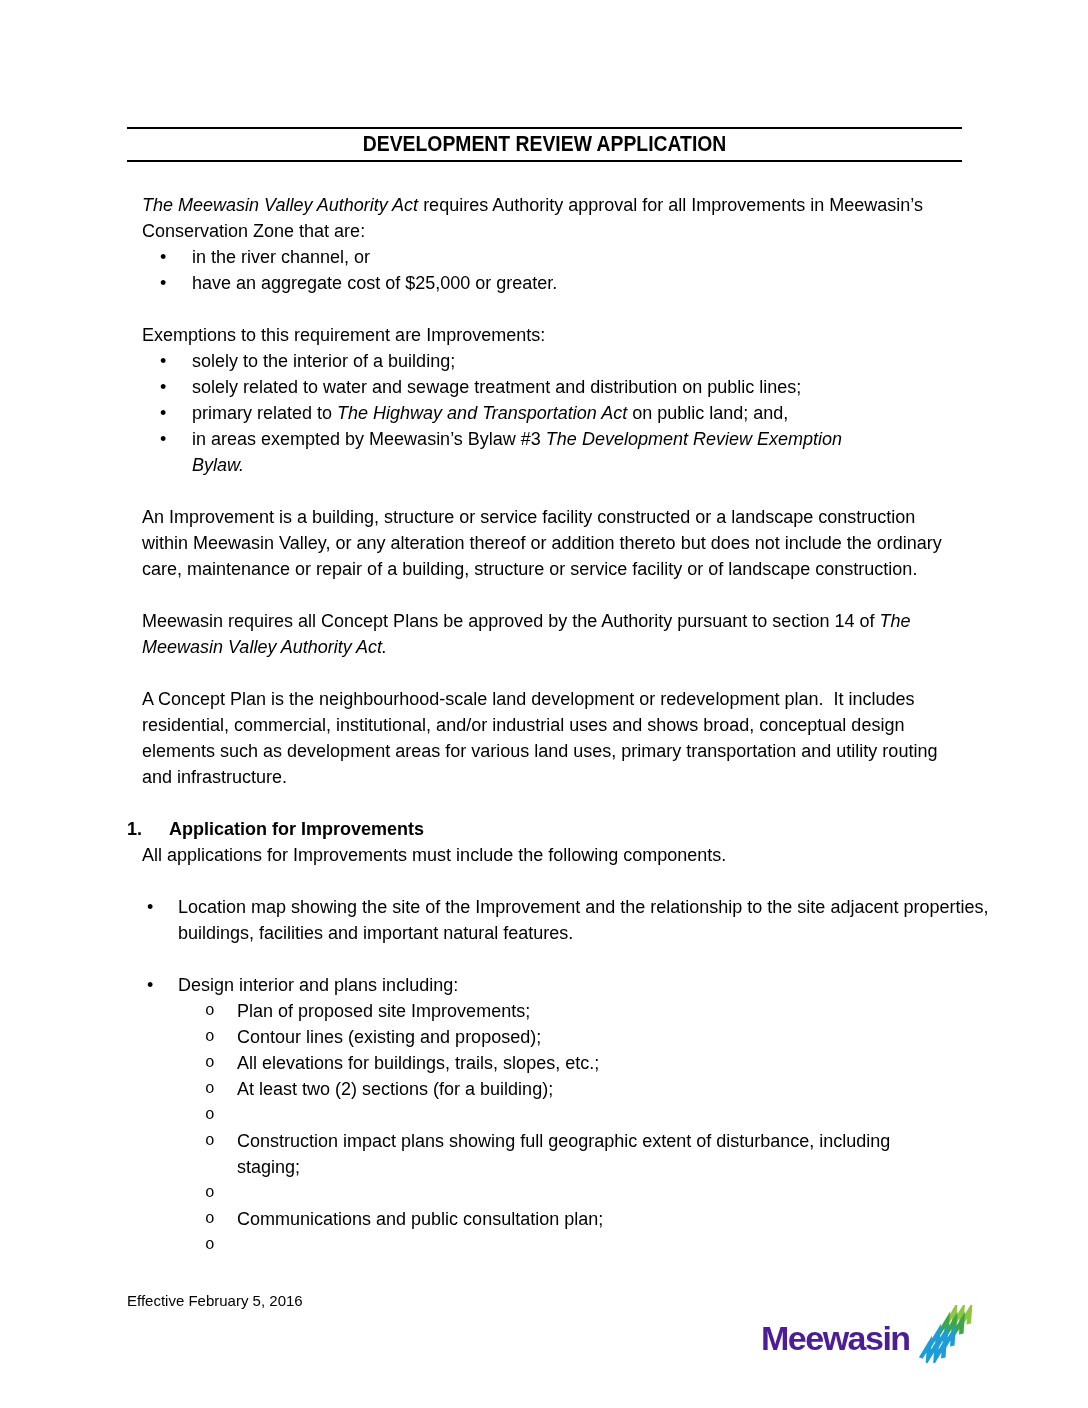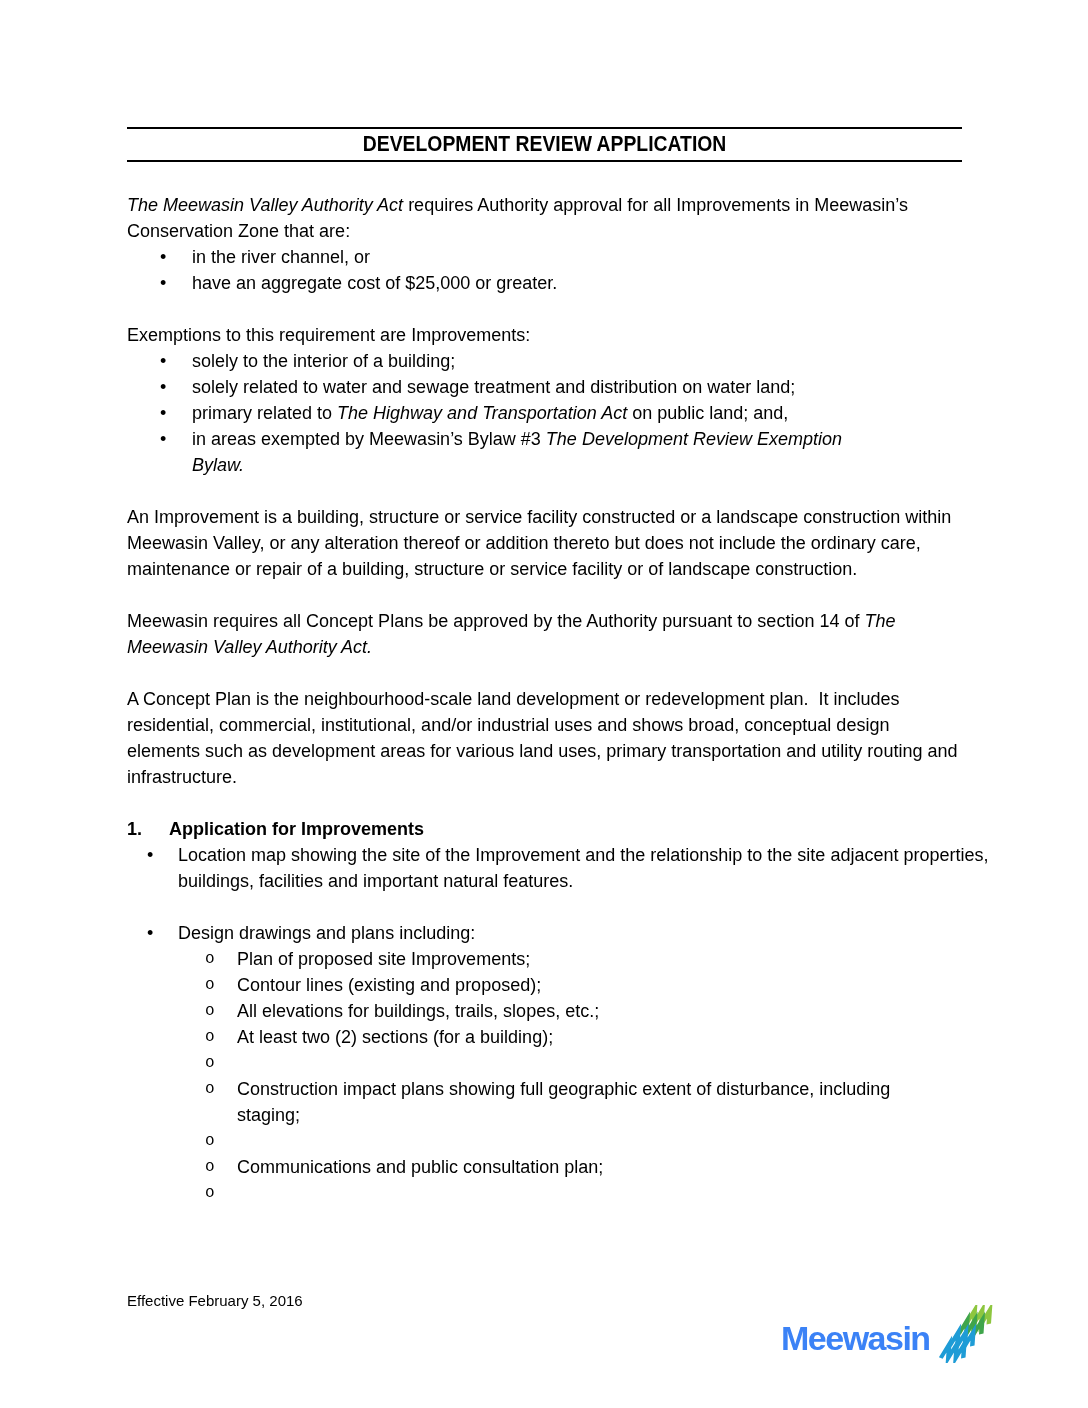--- a/index.html
+++ b/index.html
@@ -30,21 +30,21 @@
     line-height: 24px;
     transform: scaleX(0.88);
     transform-origin: center;
     white-space: nowrap;
   }
   p, .li, .heading {
     font-size: 18px;
     line-height: 26px;
     margin: 0;
   }
-  p { white-space: pre-wrap; }
+  p { white-space: pre-wrap; margin-left: 15px; }
   .mb26 { margin-bottom: 26px; }
   .mb0  { margin-bottom: 0; }
   .li { display: flex; }
   .li .t { white-space: pre-wrap; flex: 1 1 auto; }
   
   .li.l1 .m { flex: none; box-sizing: border-box; padding-left: 33px; width: 65px; }
   
   .li.l2 .m { flex: none; box-sizing: border-box; padding-left: 20px; width: 51px; }
   
   .li.l3 .m { flex: none; box-sizing: border-box; padding-left: 78px; width: 110px; font-family: "Liberation Mono", monospace; font-size: 16px; }
@@ -58,26 +58,25 @@
     font-size: 15px;
     line-height: 20px;
   }
   .logo {
     position: absolute;
     left: 634px; top: 1178px;
     display: flex;
     align-items: flex-end;
   }
   .logo-text {
-    color: #3b82f6;
+    color: #4c1d95;
     font-weight: bold;
     font-size: 34px;
     line-height: 34px;
     letter-spacing: -1.5px;
-    margin-left: 20px;
   }
   .logo-mark { margin-left: 2px; margin-bottom: -8px; }
 </style>
 </head>
 <body>
 
 <div class="page">
 
   <div class="title-block">
     <div class="title">DEVELOPMENT REVIEW APPLICATION</div>
@@ -98,21 +97,21 @@
 
   <p class="mb0">Exemptions to this requirement are Improvements:</p>
 
   <div class="mb26">
     <div class="li l1">
       <span class="m">•</span>
       <span class="t"><span>solely to the interior of a building;</span></span>
     </div>
     <div class="li l1">
       <span class="m">•</span>
-      <span class="t"><span>solely related to water and sewage treatment and distribution on water land;</span></span>
+      <span class="t"><span>solely related to water and sewage treatment and distribution on public lines;</span></span>
     </div>
     <div class="li l1">
       <span class="m">•</span>
       <span class="t"><span>primary related to </span><span class="italic">The Highway and Transportation Act</span><span> on public land; and,</span></span>
     </div>
     <div class="li l1">
       <span class="m">•</span>
       <span class="t"><span>in areas exempted by Meewasin’s Bylaw #3 </span><span class="italic">The Development Review Exemption
 Bylaw.</span></span>
     </div>
@@ -121,29 +120,30 @@
   <p class="mb26">An Improvement is a building, structure or service facility constructed or a landscape construction within Meewasin Valley, or any alteration thereof or addition thereto but does not include the ordinary care, maintenance or repair of a building, structure or service facility or of landscape construction.</p>
 
   <p class="mb26"><span>Meewasin requires all Concept Plans be approved by the Authority pursuant to section 14 of </span><span class="italic">The Meewasin Valley Authority Act.</span></p>
 
   <p class="mb26">A Concept Plan is the neighbourhood-scale land development or redevelopment plan.  It includes residential, commercial, institutional, and/or industrial uses and shows broad, conceptual design elements such as development areas for various land uses, primary transportation and utility routing and infrastructure.</p>
 
   <div class="heading">
     <span class="num">1.</span>
     <span>Application for Improvements</span>
   </div>
+  <p class="mb26">All applications for Improvements must include the following components.</p>
 
   <div class="li l2 mb26 xw">
     <span class="m">•</span>
     <span class="t">Location map showing the site of the Improvement and the relationship to the site adjacent properties, buildings, facilities and important natural features.</span>
   </div>
 
   <div class="li l2">
     <span class="m">•</span>
-    <span class="t">Design drawings and plans including:</span>
+    <span class="t">Design interior and plans including:</span>
   </div>
 
   <div>
     <div class="li l3">
       <span class="m">o</span>
       <span class="t">Plan of proposed site Improvements;</span>
     </div>
     <div class="li l3">
       <span class="m">o</span>
       <span class="t">Contour lines (existing and proposed);</span>

